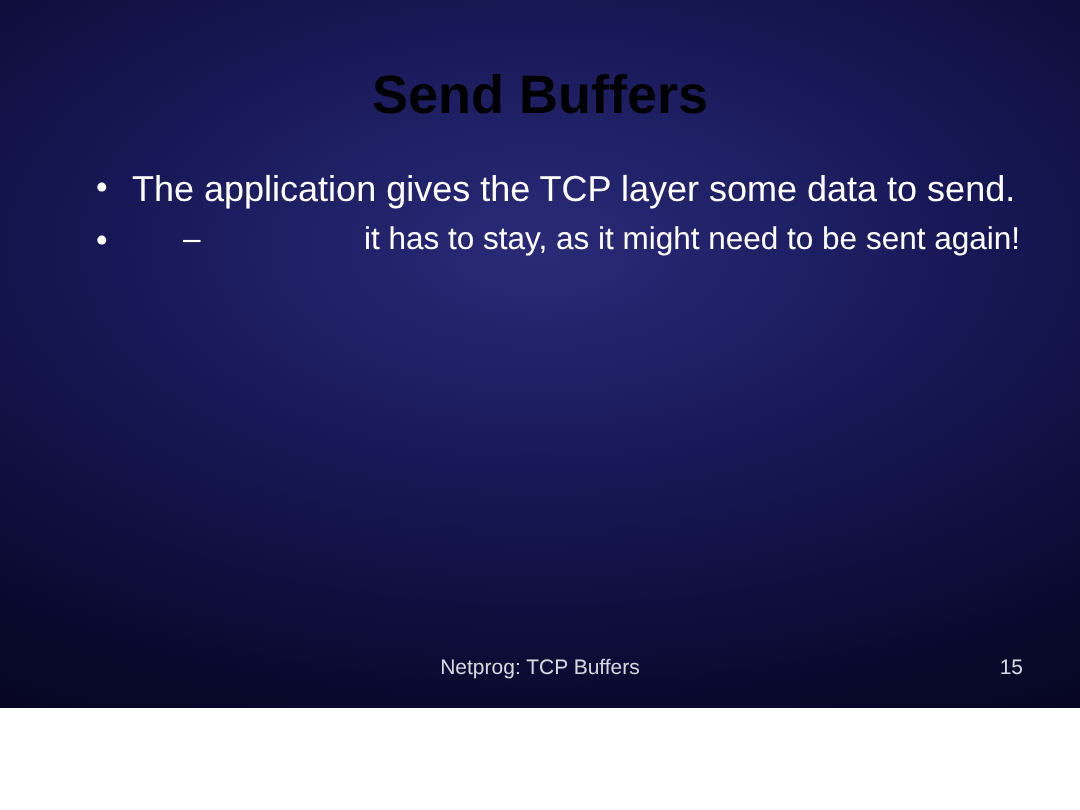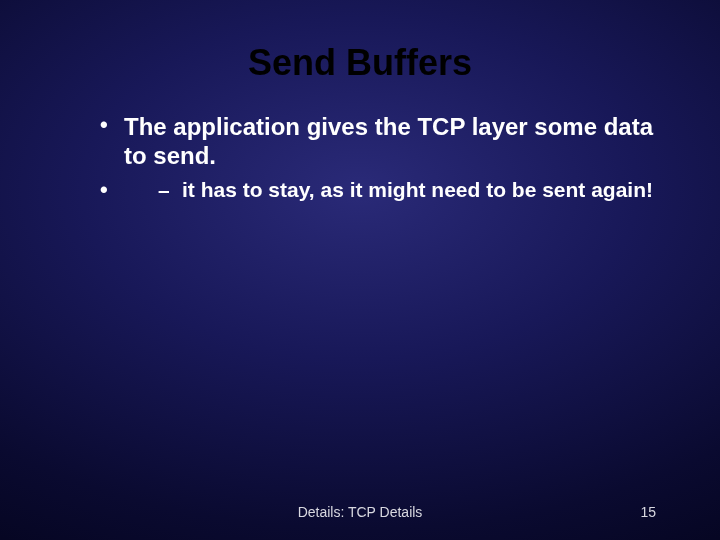--- a/index.html
+++ b/index.html
@@ -5,38 +5,37 @@
   html, body {
     margin: 0;
     padding: 0;
     width: 720px;
     height: 540px;
     overflow: hidden;
     font-family: Arial, Helvetica, sans-serif;
   }
   .slide {
     width: 720px;
-    height: 540px;
+    height: 472px;
     background: radial-gradient(ellipse 110% 90% at 50% 35%, #2a2a78 0%, #181858 35%, #0a0a30 70%, #020216 100%);
     color: #ffffff;
     position: relative;
     box-sizing: border-box;
   }
   .title {
     text-align: center;
     color: #000000;
     font-size: 36px;
     font-weight: bold;
     padding-top: 42px;
     padding-bottom: 28px;
   }
   .content {
-    padding-left: 94px;
+    padding-left: 58px;
     padding-right: 40px;
-    font-weight: bold;
   }
   ul.level1 {
     list-style: none;
     padding: 0;
     margin: 0;
   }
   ul.level1 > li {
     position: relative;
     padding-left: 30px;
     font-size: 24px;
@@ -56,41 +55,42 @@
     padding: 0;
     margin: 4px 0 6px 0;
   }
   ul.level2 > li {
     position: relative;
     padding-left: 58px;
     font-size: 21px;
     line-height: 1.25;
     margin-top: 6px;
     margin-bottom: 8px;
+    text-align: right;
   }
   ul.level2 > li::before {
     content: "–";
     position: absolute;
     left: 34px;
     top: 0;
     color: #ffffff;
   }
   .footer {
     position: absolute;
     bottom: 20px;
     left: 0;
     width: 100%;
     text-align: center;
     font-size: 14px;
     color: #d8d8e0;
   }
   .pagenum {
     position: absolute;
     bottom: 20px;
-    right: 64px;
+    right: 38px;
     font-size: 14px;
     color: #d8d8e0;
   }
 </style>
 </head>
 <body>
 
 <div class="slide">
   <div class="title">Send Buffers</div>
 
@@ -98,15 +98,15 @@
     <ul class="level1">
       <li>The application gives the TCP layer some data to send.</li>
       <li>
         <ul class="level2">
           <li>it has to stay, as it might need to be sent again!</li>
         </ul>
       </li>
     </ul>
   </div>
 
-  <div class="footer">Details:   TCP Details</div>
+  <div class="footer">Netprog:   TCP Buffers</div>
   <div class="pagenum">15</div>
 </div>
 
 </body></html>

